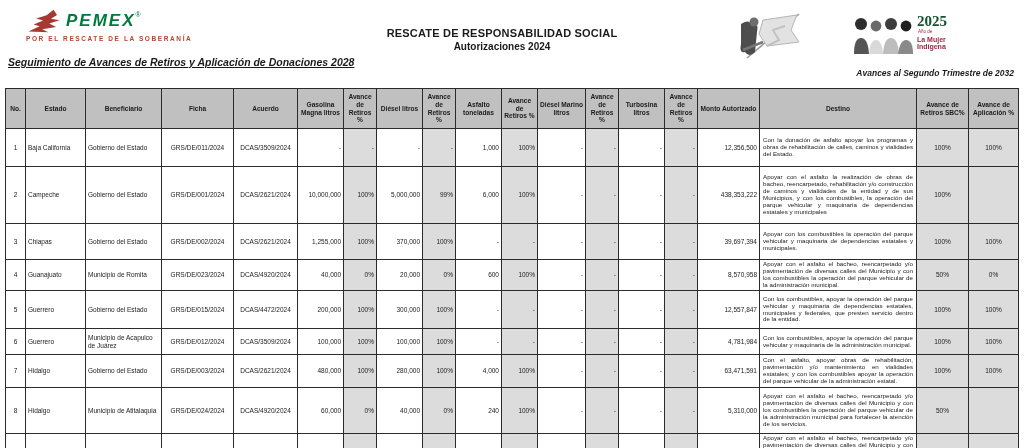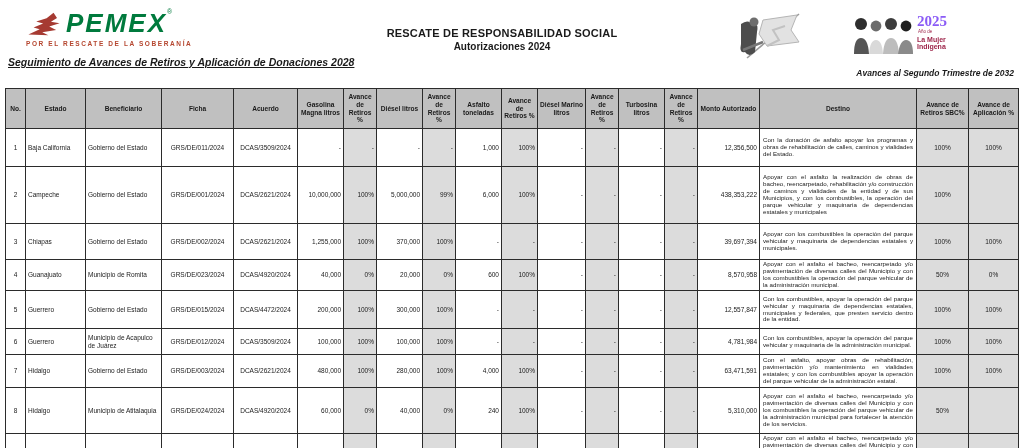--- a/index.html
+++ b/index.html
@@ -6,36 +6,36 @@
   html,body { background:#888; }
   .page {
     position:relative; width:1024px; height:448px; margin:0 auto;
     background:#ffffff; overflow:hidden;
     font-family:"Liberation Sans", sans-serif; color:#1a1a1a;
   }
 
   
   .brand { position:absolute; left:26px; top:8px; }
   .brand-row { display:flex; align-items:center; gap:4px; }
-  .brand-name { font-size:26px; font-weight:bold; font-style:italic;
+  .brand-name { font-size:17px; font-weight:bold; font-style:italic;
                 letter-spacing:2px; color:#007a3d; }
   .brand-reg { font-size:7px; color:#007a3d; vertical-align:top; }
   .tagline { margin-top:1px; font-size:6.5px; font-weight:bold;
              letter-spacing:1.6px; color:#b5462f; }
   .doc-title { position:absolute; left:8px; top:56px; font-size:10.5px;
                font-weight:bold; font-style:italic; text-decoration:underline; }
 
   .center-head { position:absolute; left:362px; top:27px; width:280px; text-align:center; }
   .center-title { font-size:11px; font-weight:bold; letter-spacing:.2px; }
   .center-subtitle { font-size:10px; font-weight:bold; margin-top:2px; }
 
   .flag-art { position:absolute; left:733px; top:6px; }
   .badge { position:absolute; left:852px; top:14px; display:flex; align-items:flex-start; gap:3px; }
   .badge-text { line-height:1; }
-  .badge-year { font-family:"Liberation Serif", serif; font-size:15px; font-weight:bold; color:#8b5cf6; }
+  .badge-year { font-family:"Liberation Serif", serif; font-size:15px; font-weight:bold; color:#14532d; }
   .badge-sub  { font-size:4.5px; color:#9d2449; margin:1px 0 1px 1px; }
   .badge-l2, .badge-l3 { font-size:7px; font-weight:bold; color:#9d2449; }
   .period { position:absolute; right:10px; top:68px; font-size:8.5px;
             font-weight:bold; font-style:italic; }
 
   
   table { position:absolute; left:5px; top:88px; width:1013px;
           border-collapse:collapse; table-layout:fixed; }
   th, td { border:1px solid #2b2b2b; padding:1px 2px; vertical-align:middle;
            overflow:hidden; }

